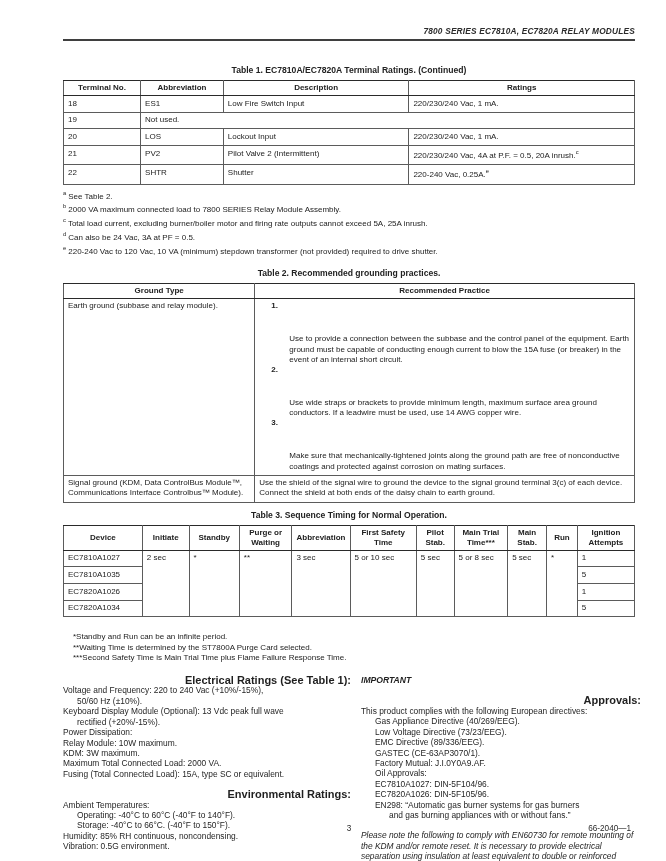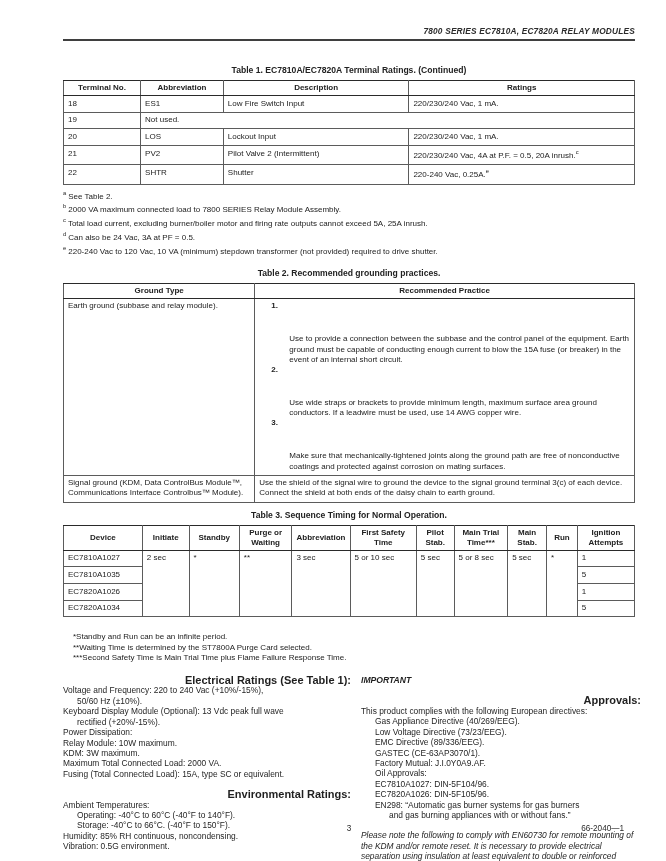--- a/index.html
+++ b/index.html
@@ -54,21 +54,21 @@
   .i1 { padding-left:14px; }
   .i2 { padding-left:28px; }
   .gap { height:10px; }
   .imp-h { font-weight:700; font-style:italic; font-size:8.6px; }
   .imp-p { font-style:italic; margin-left:40px; width:236px; }
   .note-p { width:280px; margin-top:10px;font-style:italic; }
 
   
   .footer { position:absolute; left:63px; right:31px; top:824px; font-size:8.2px; color:#2a2a2a; }
   .footer .pg { position:absolute; left:50%; transform:translateX(-50%); }
-  .footer .doc { position:absolute; right:11px;padding-left:28px; }
+  .footer .doc { position:absolute; right:4px;padding-left:28px; }
 </style>
 </head>
 <body>
 
 <div class="page">
   <div class="content">
 
     <div>
       <div class="hdr-title">7800 SERIES EC7810A, EC7820A RELAY MODULES</div>
       <div class="hdr-rule"></div>

